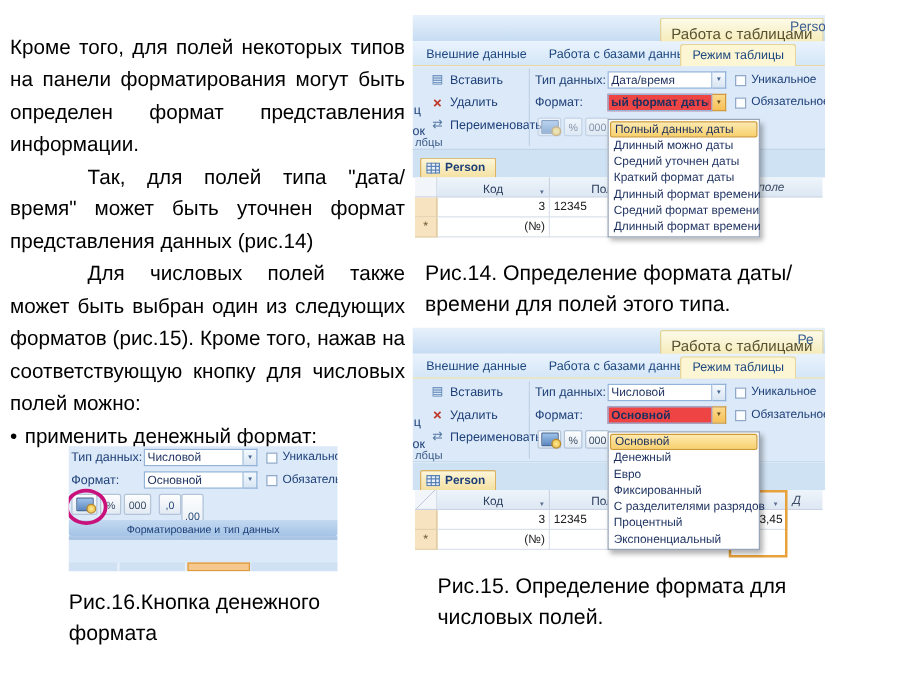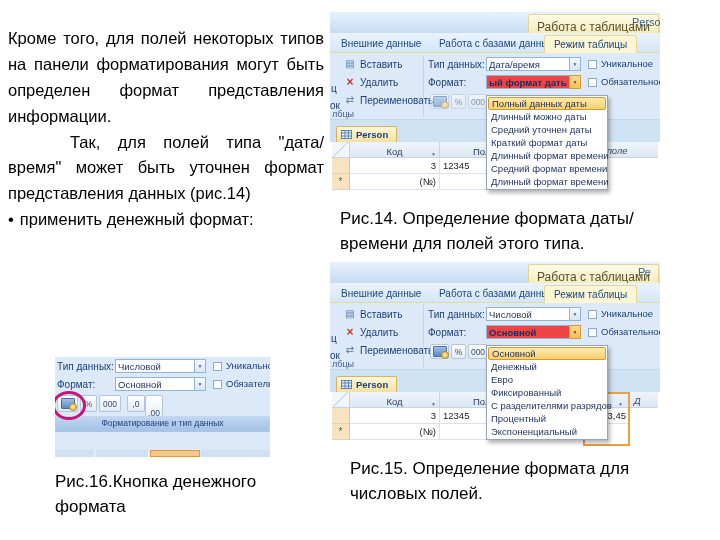--- a/index.html
+++ b/index.html
@@ -87,20 +87,21 @@
   .sliver-orange{position:absolute;height:7px;background:#f6c88e;border:1px solid #e09a3c;box-sizing:border-box;}
 </style>
 </head>
 <body>
 
 <div class="slide">
 
   <div class="maintext">
     <p>Кроме того, для полей некоторых типов на панели форматирования могут быть определен формат представления информации.</p>
     <p class="indent">Так, для полей типа "дата/время" может быть уточнен формат представления данных (рис.14)</p>
+    <p class="indent">Для числовых полей также может быть выбран один из следующих форматов (рис.15). Кроме того, нажав на соответствующую кнопку для числовых полей можно:</p>
     <p class="bullet-line">
         <span>•</span>
         <span>применить денежный формат:</span>
       </p>
   </div>
 
   <div class="shot" style="left:330px;top:12px;width:330px;height:192px;">
     <div class="titlebar">
       <div class="ctx-tab" style="left:198px;">Работа с таблицами</div>
       <div class="win-title" style="left:302px;">Person</div>

